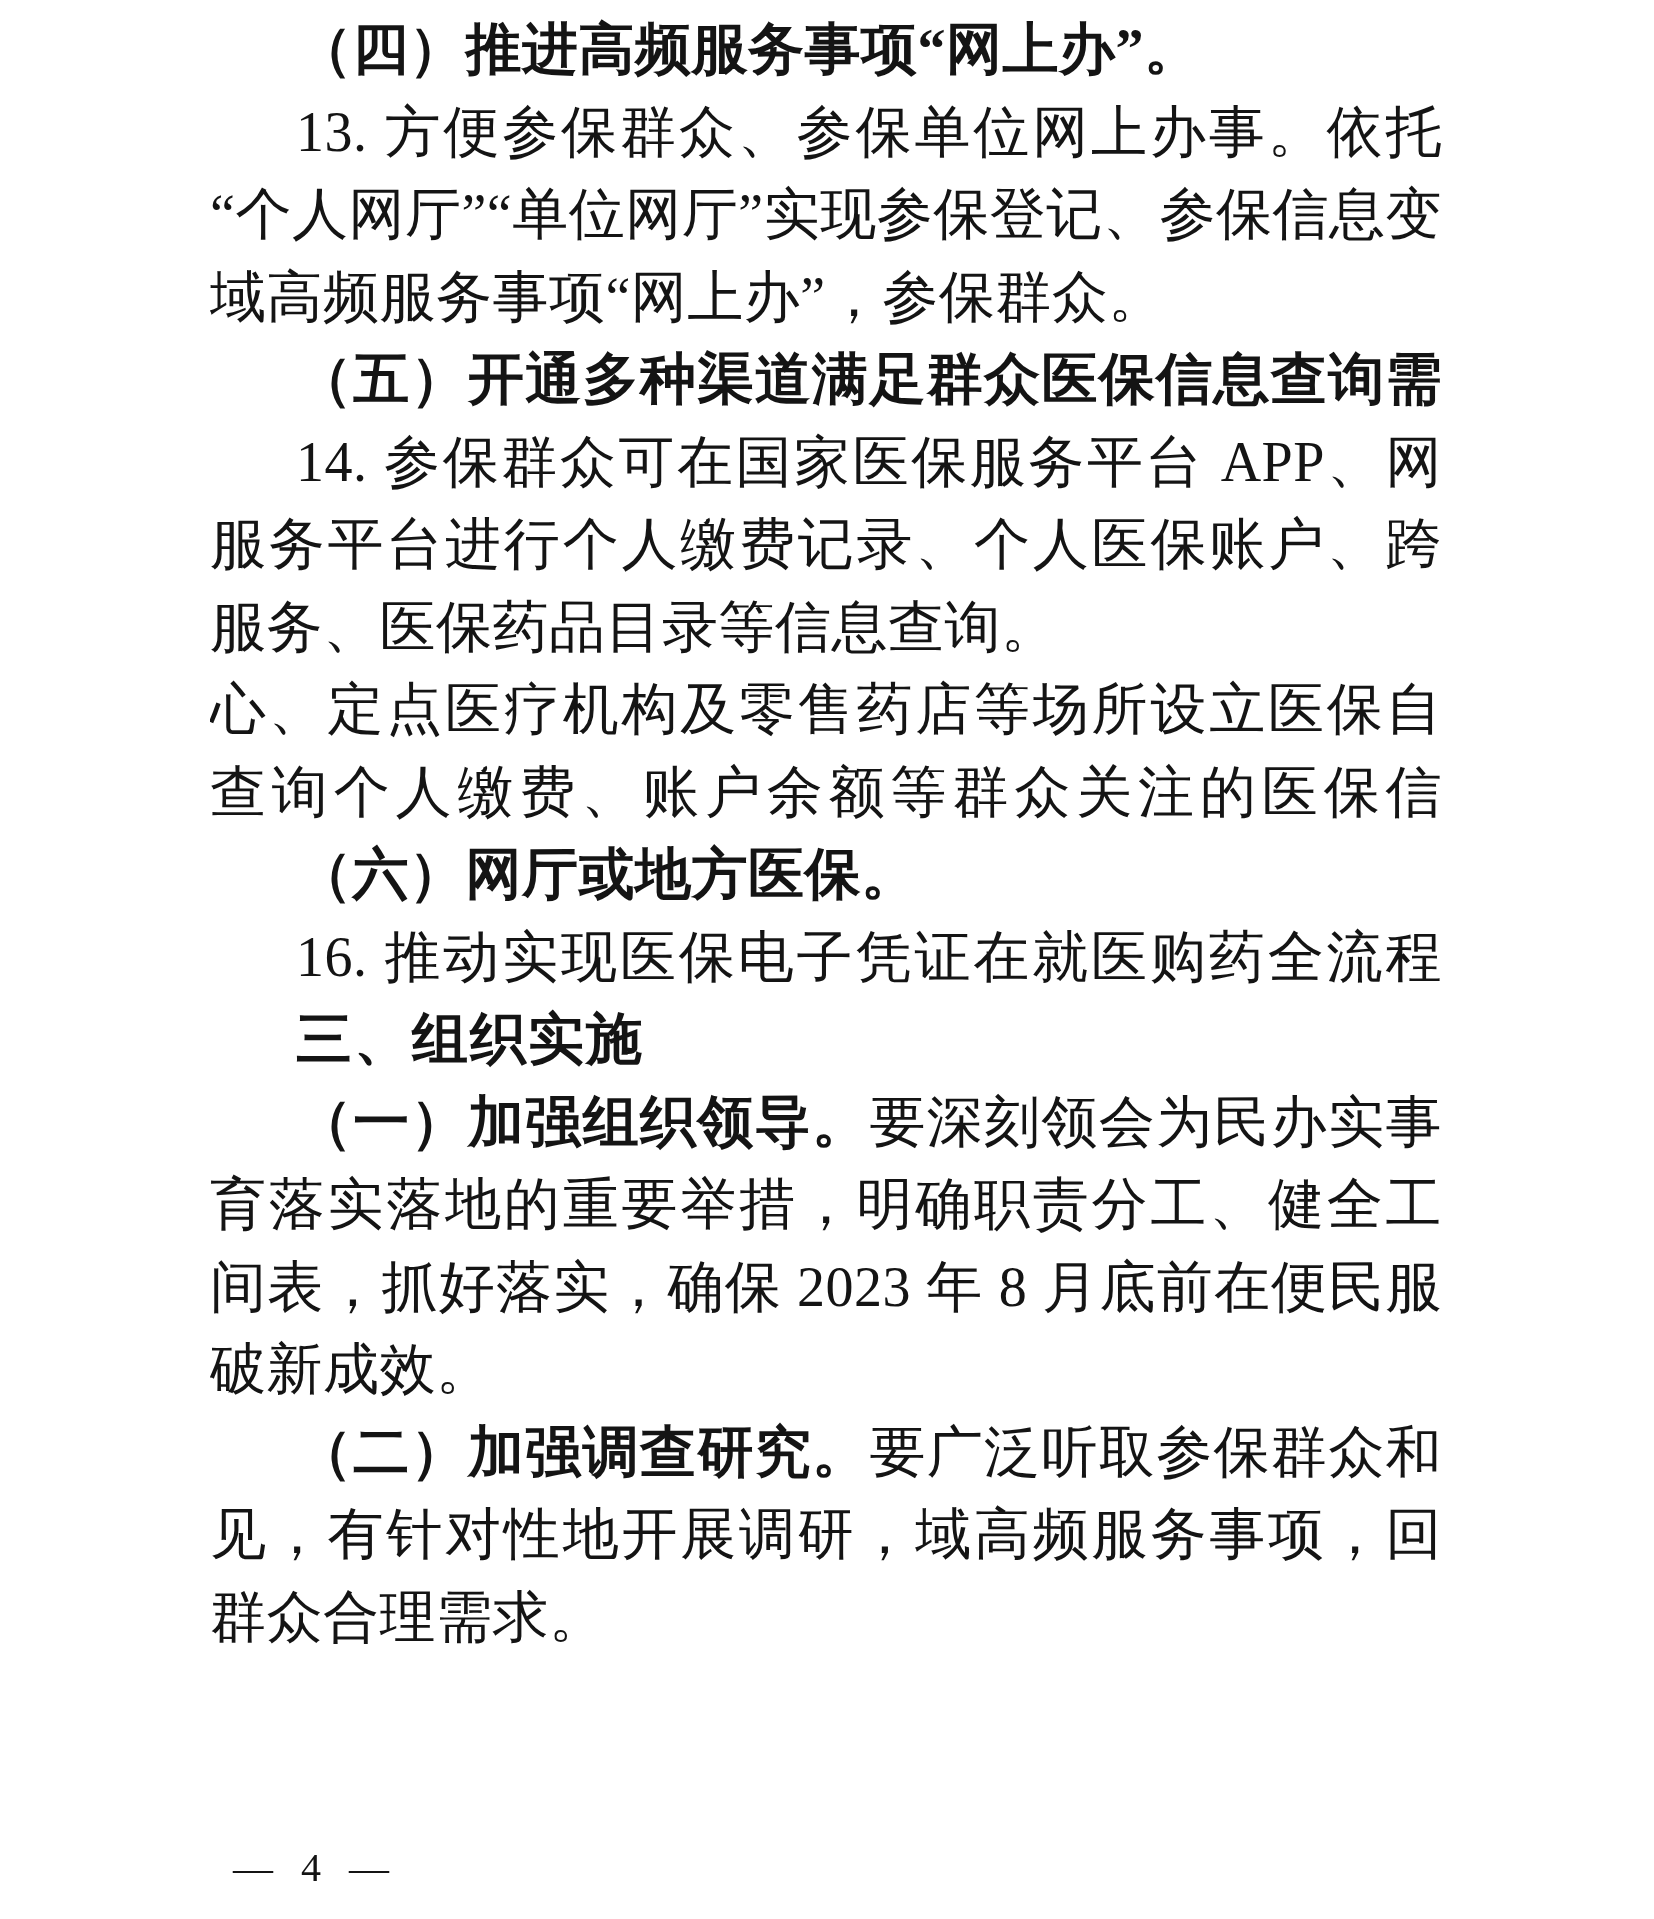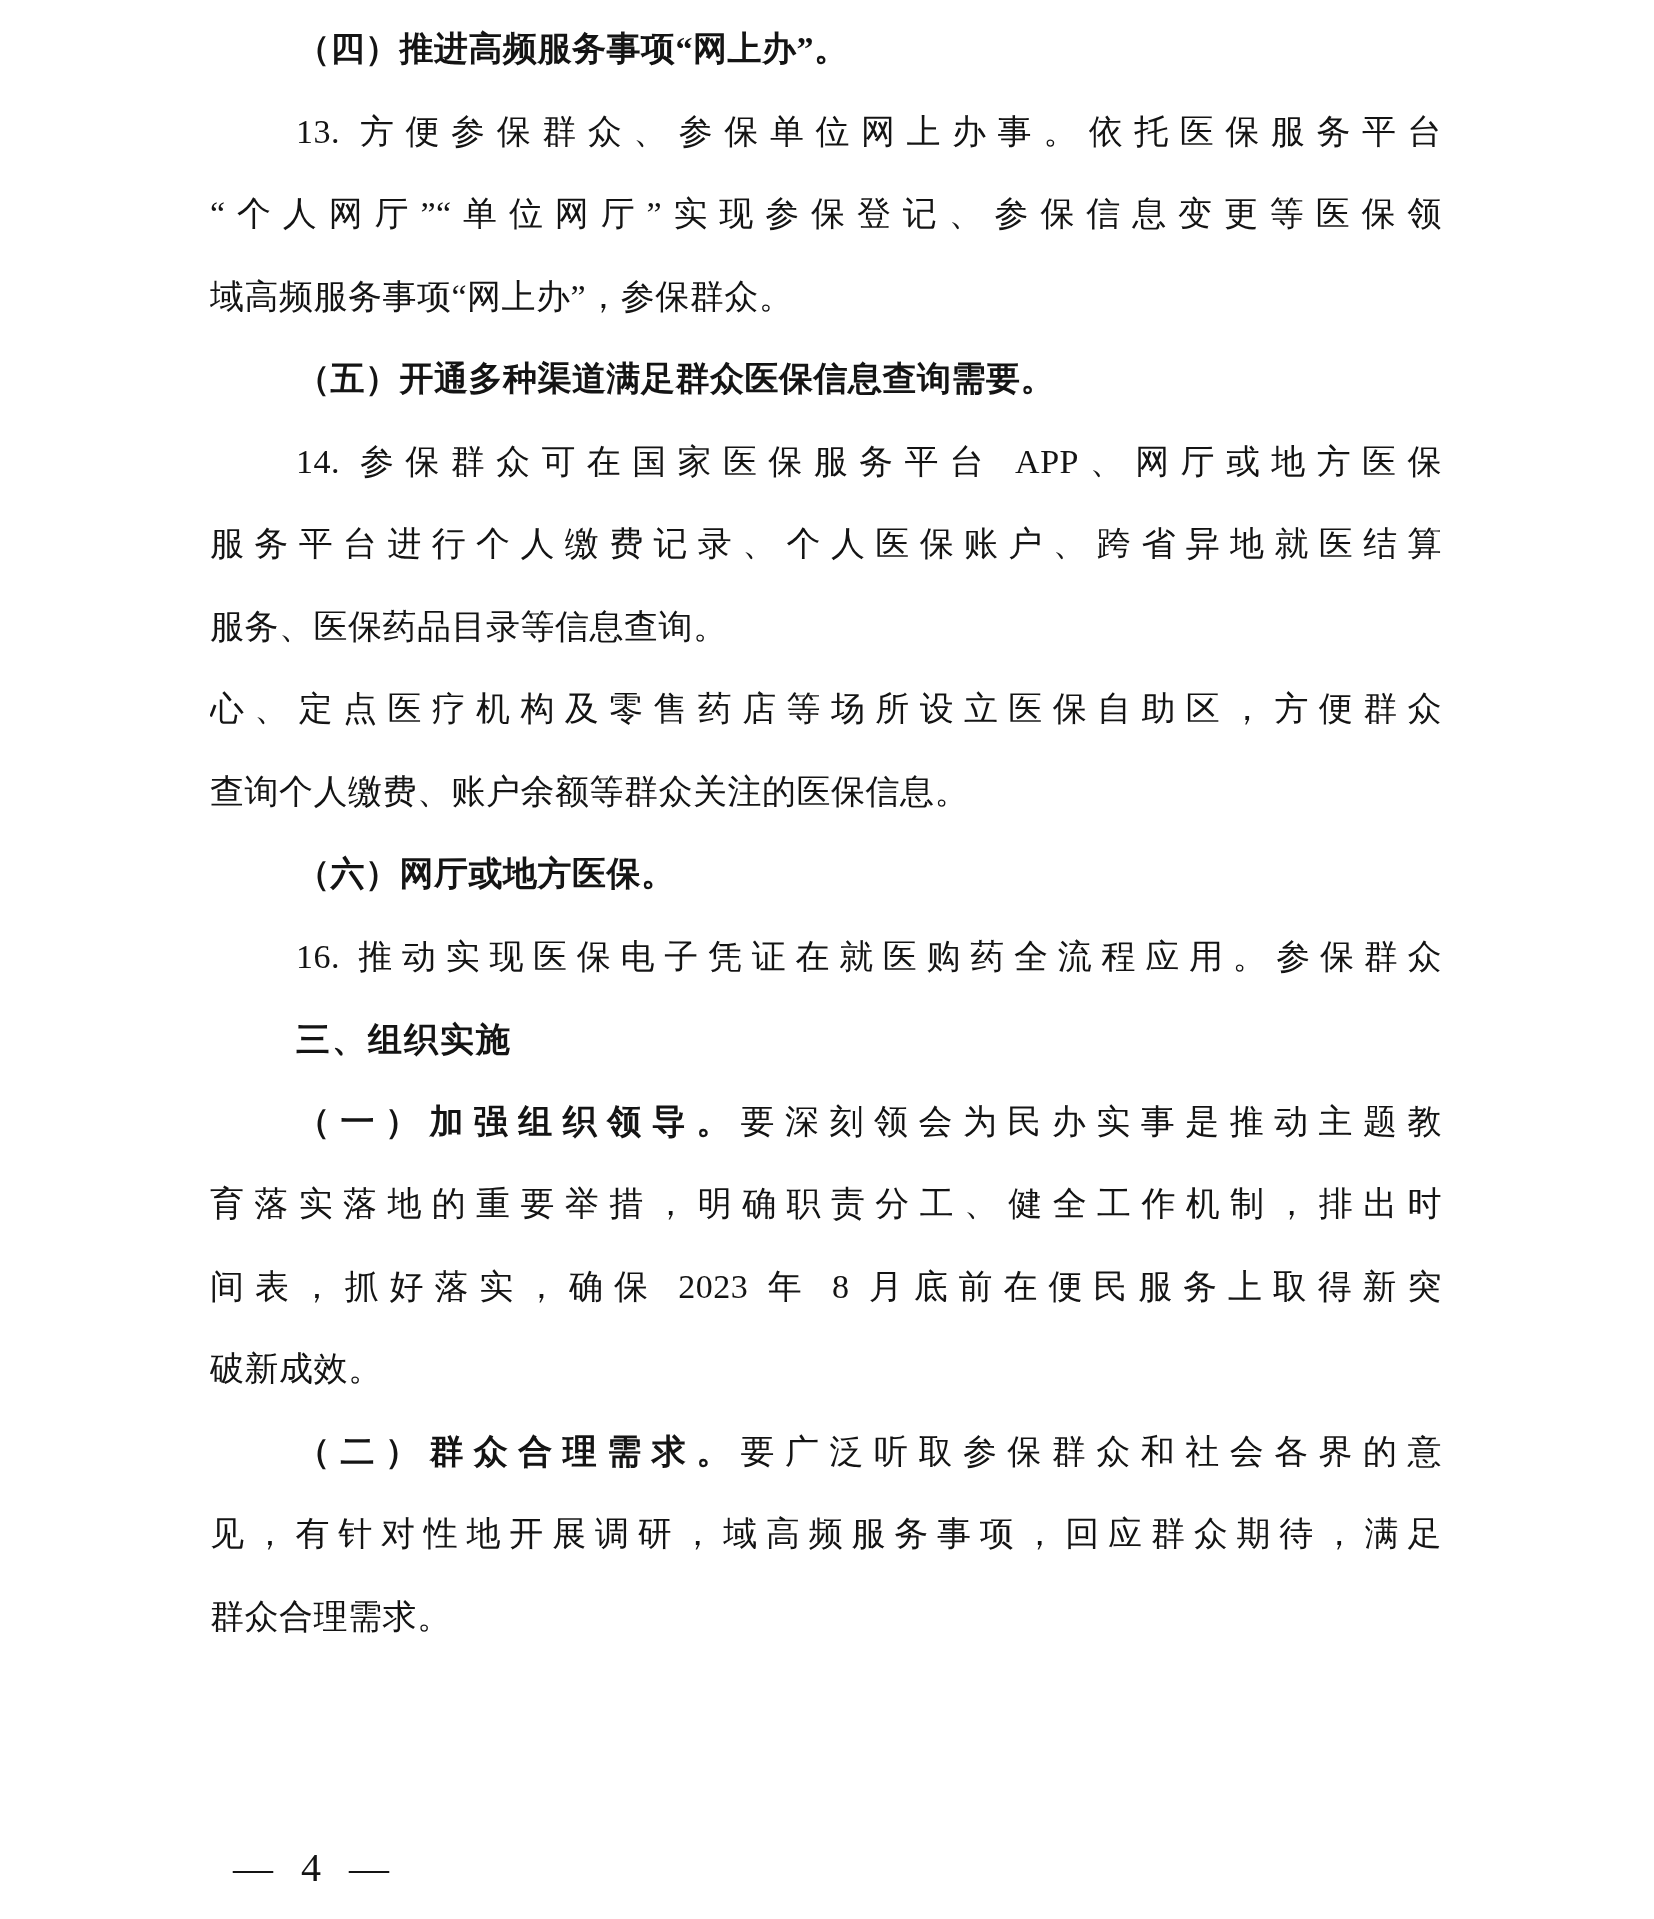--- a/index.html
+++ b/index.html
@@ -16,21 +16,21 @@
   }
   .doc-body {
     position: absolute;
     left: 210px;
     top: 8px;
     width: 1232px;
   }
   .line {
     height: 82.5px;
     line-height: 82.5px;
-    font-size: 34px;
+    font-size: 56px;
     letter-spacing: 0.5px;
     text-align: justify;
     text-align-last: left;
     overflow: hidden;
     white-space: normal;
   }
   .line.fill { text-align-last: justify; }
   .line.indent { text-indent: 86px; }
   .line.hei {
     font-family: "Liberation Sans", "DejaVu Sans", sans-serif;
@@ -64,18 +64,18 @@
       <div class="line"><span class="seg">服务、医保药品目录等信息查询。</span></div>
       <div class="line fill"><span class="seg">心、定点医疗机构及零售药店等场所设立医保自助区，方便群众</span></div>
       <div class="line"><span class="seg">查询个人缴费、账户余额等群众关注的医保信息。</span></div>
       <div class="line indent"><span class="seg bold">（六）网厅或地方医保。</span></div>
       <div class="line indent fill"><span class="seg">16. 推动实现医保电子凭证在就医购药全流程应用。参保群众</span></div>
       <div class="line indent hei"><span class="seg bold">三、组织实施</span></div>
       <div class="line indent fill"><span class="seg bold">（一）加强组织领导。</span><span class="seg">要深刻领会为民办实事是推动主题教</span></div>
       <div class="line fill"><span class="seg">育落实落地的重要举措，明确职责分工、健全工作机制，排出时</span></div>
       <div class="line fill"><span class="seg">间表，抓好落实，确保 2023 年 8 月底前在便民服务上取得新突</span></div>
       <div class="line"><span class="seg">破新成效。</span></div>
-      <div class="line indent fill"><span class="seg bold">（二）群众合理需求。</span><span class="seg">要广泛听取参保群众和社会各界的意</span></div>
+      <div class="line indent fill"><span class="seg bold">（二）加强调查研究。</span><span class="seg">要广泛听取参保群众和社会各界的意</span></div>
       <div class="line fill"><span class="seg">见，有针对性地开展调研，域高频服务事项，回应群众期待，满足</span></div>
       <div class="line"><span class="seg">群众合理需求。</span></div>
     </div>
   <div class="page-number">— 4 —</div>
 </div>
 
 </body></html>

